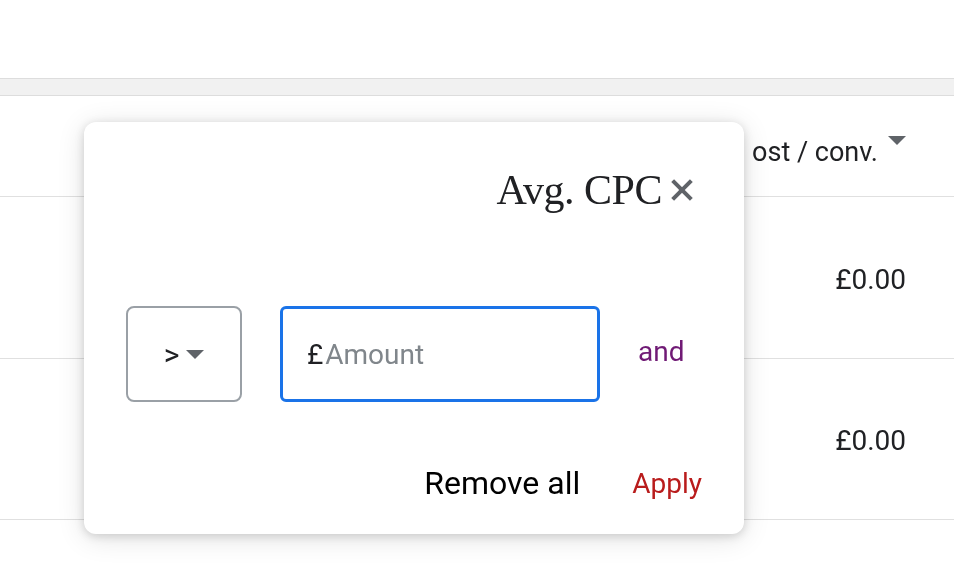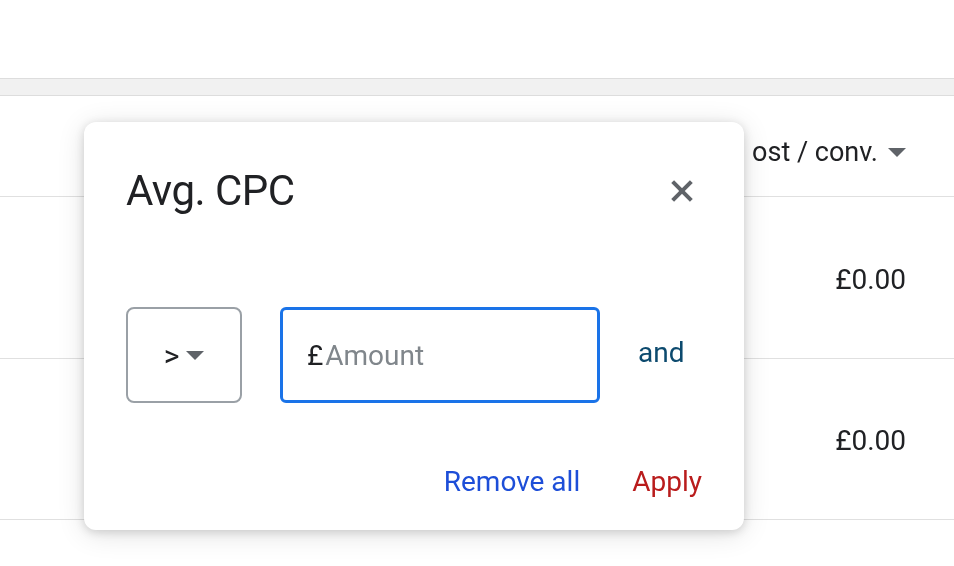--- a/index.html
+++ b/index.html
@@ -47,21 +47,21 @@
       left: 0;
       right: 0;
       height: 1px;
       background: #e0e0e0;
     }
     .col-header {
       position: absolute;
       top: 136px;
       right: 48px;
       display: flex;
-      align-items: center;
+      align-items: flex-start;
       gap: 10px;
       font-size: 27px;
       color: #202124;
     }
     .col-header .chev {
       width: 0;
       height: 0;
       border-left: 9px solid transparent;
       border-right: 9px solid transparent;
       border-top: 9px solid #5f6368;
@@ -86,21 +86,22 @@
       left: 84px;
       width: 660px;
       background: #fff;
       border-radius: 12px;
       box-shadow: 0 2px 10px rgba(0,0,0,0.15), 0 4px 28px rgba(0,0,0,0.12);
       padding: 44px 42px 32px 42px;
     }
     .popover-header {
       display: flex;
       align-items: center;
-      justify-content: space-between;
+      justify-content: flex-end;
+      font-family: Liberation Serif, serif;
     }
     .popover-title {
       font-size: 42px;
       font-weight: 400;
       color: #202124;
       letter-spacing: -0.5px;
     }
     .close-btn {
       background: none;
       border: none;
@@ -164,37 +165,37 @@
       color: #a16207;
       width: 100%;
       background: transparent;
       font-family: inherit;
     }
     .amount-input::placeholder {
       color: #80868b;
     }
     .and-link {
       font-size: 28px;
-      color: #0c4a6e;
+      color: #701a75;
       cursor: pointer;
       background: none;
       border: none;
       font-family: inherit;
       padding-bottom: 6px;
     }
     .popover-footer {
       display: flex;
       justify-content: flex-end;
       align-items: center;
       gap: 52px;
       margin-top: 62px;
     }
     .remove-all-btn {
-      font-size: 28px;
-      color: #1d4ed8;
+      font-size: 32px;
+      color: #000000;
       background: none;
       border: none;
       cursor: pointer;
       font-family: inherit;
     }
     .apply-btn {
       font-size: 28px;
       color: #b91c1c;
       background: none;
       border: none;

